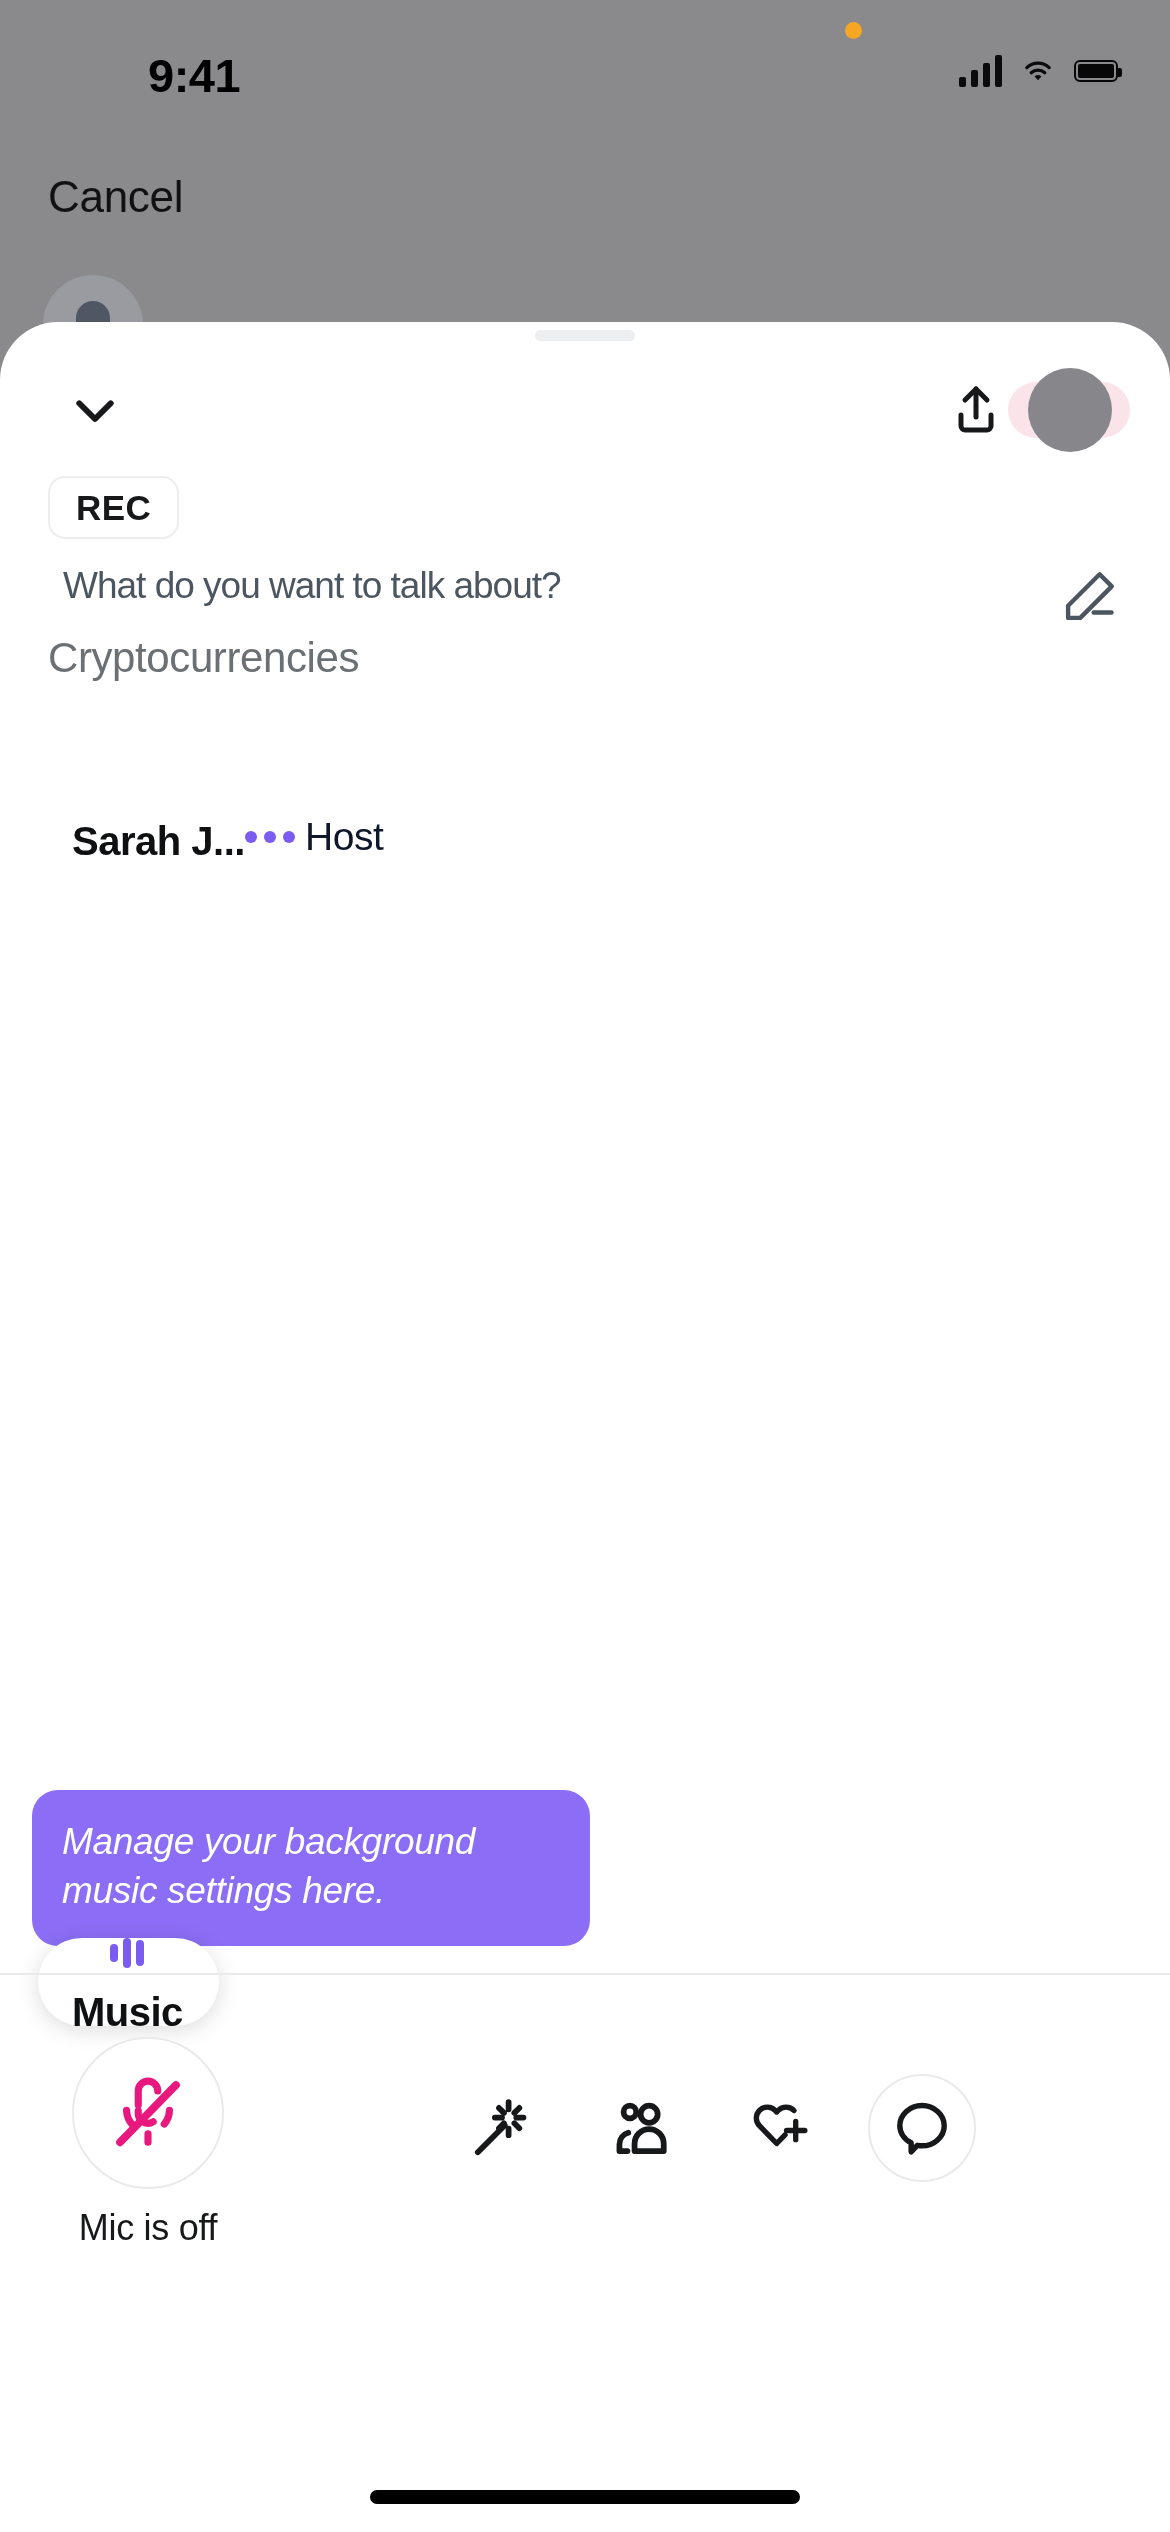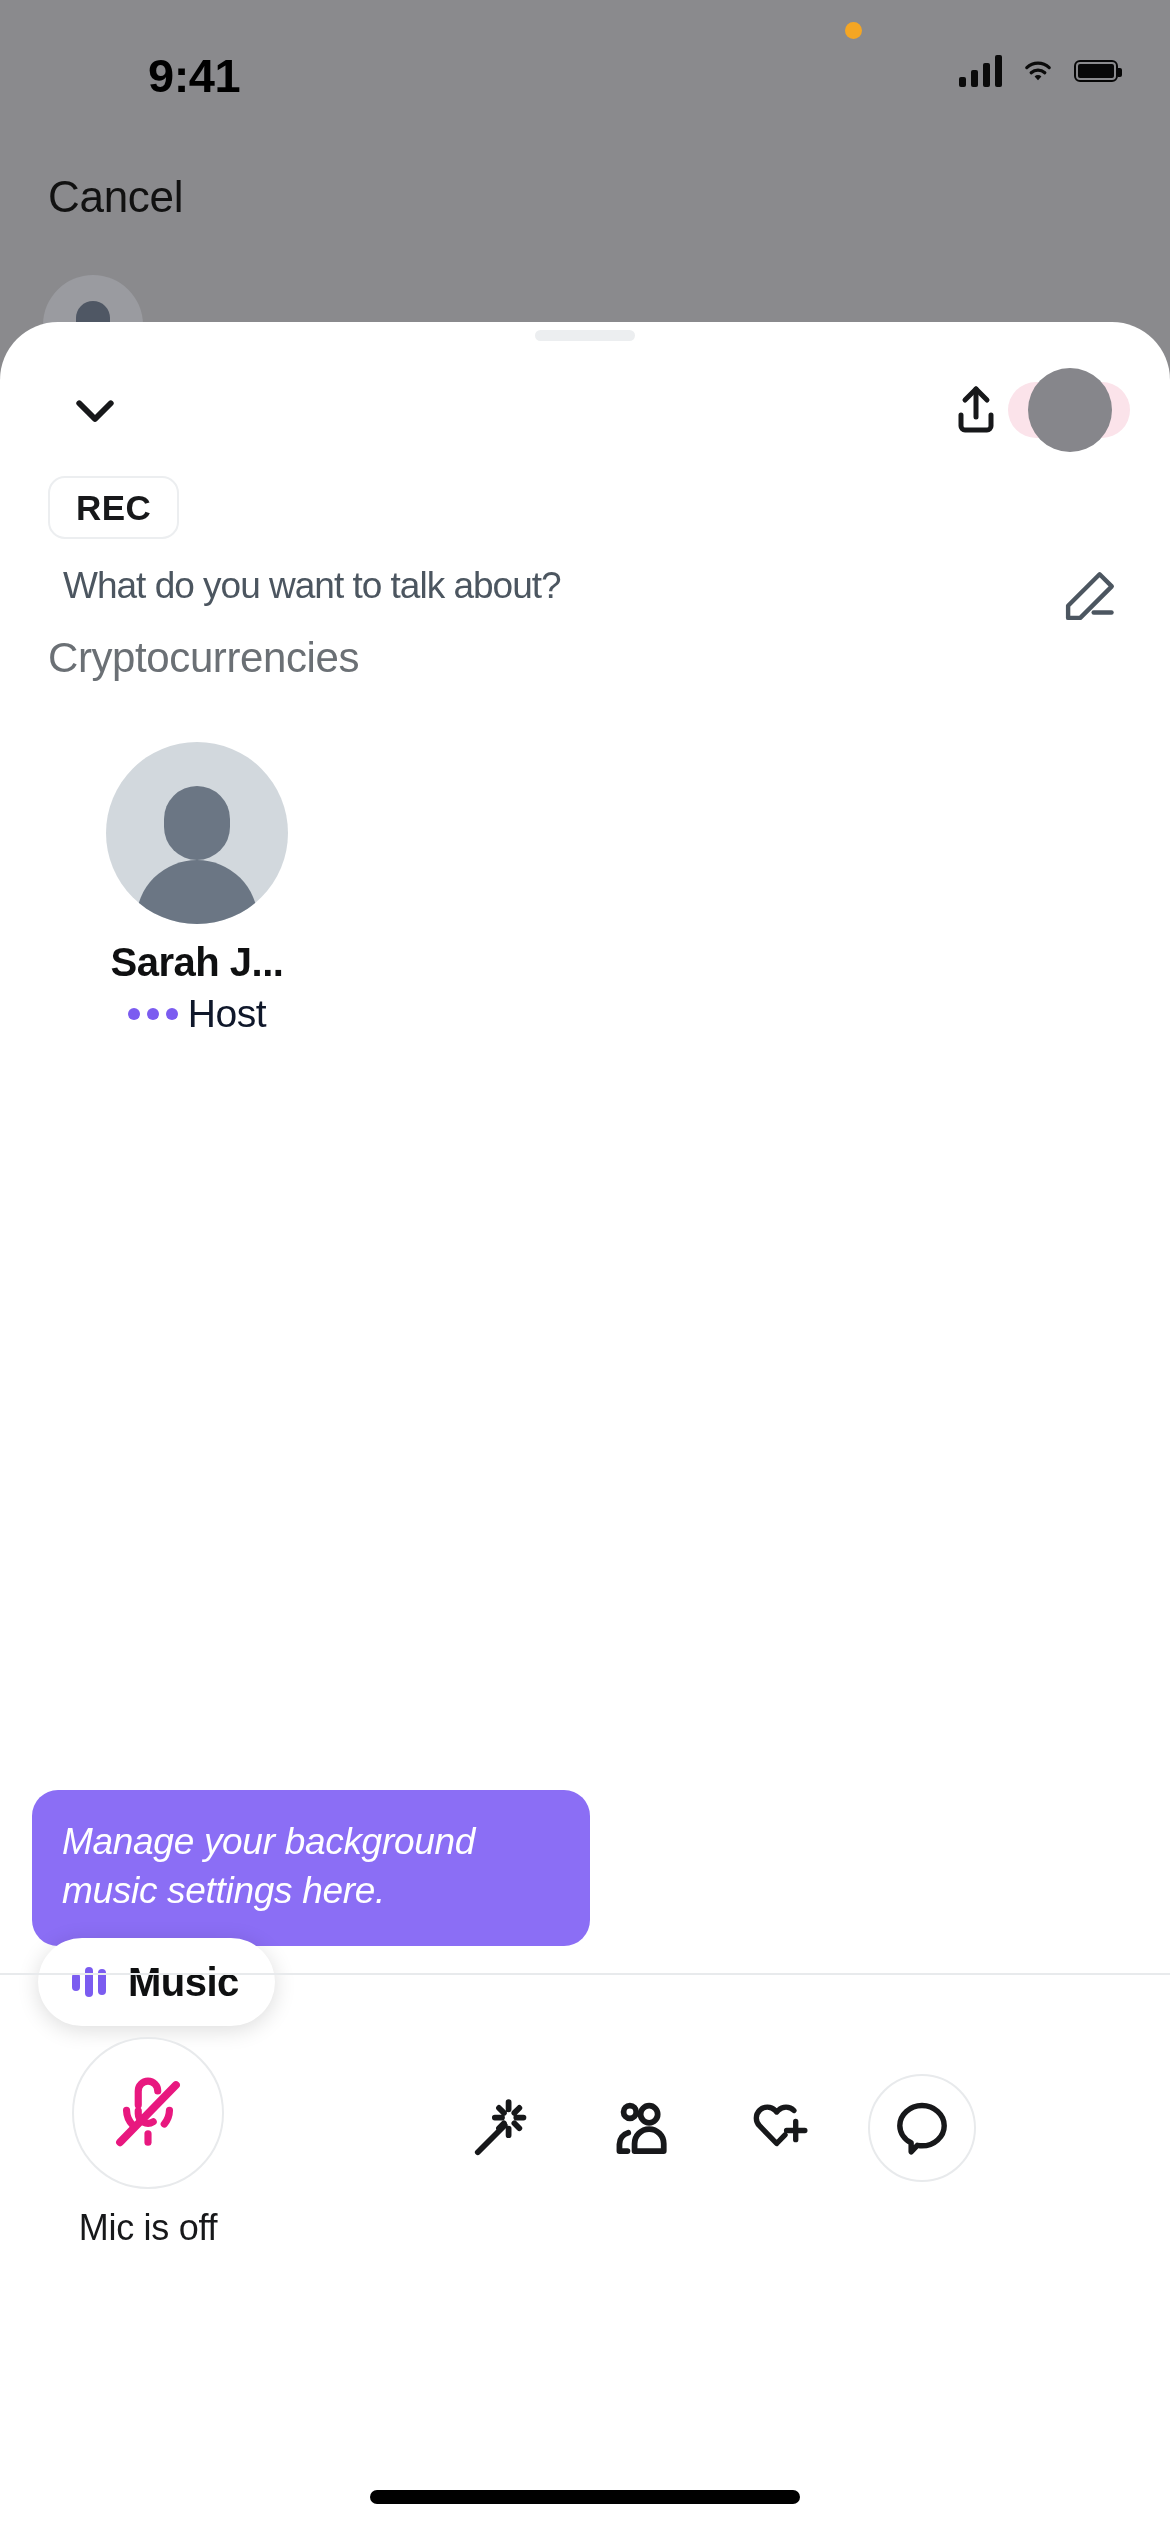--- a/index.html
+++ b/index.html
@@ -142,21 +142,21 @@
   }
   .pencil{
     position:absolute; right:46px; top:562px; width:72px; height:72px;
     display:flex; align-items:center; justify-content:center;
   }
   .pencil svg{ width:62px; height:62px; }
 
   
   .speaker{
     position:absolute; left:72px; top:742px; width:250px;
-    display:flex; flex-direction:column; align-items:center;
+    display:flex; flex-direction:row; align-items:center;
   }
   .sp-avatar{
     width:182px; height:182px; border-radius:50%;
     background:#d2d8dd; position:relative; overflow:hidden;
   }
   .sp-avatar .head{
     position:absolute; left:50%; top:44px; transform:translateX(-50%);
     width:66px; height:74px; border-radius:33px; background:#6b7684;
   }
   .sp-avatar .body{
@@ -336,21 +336,21 @@
           <i></i>
           <i></i>
         </span>
       <span>Host</span>
     </div>
   </div>
 
   <div class="tooltip" style="top:1468px;font-style:italic;">Manage your background music settings here.</div>
   <div class="tt-arrow" style="top:1600px;"></div>
 
-  <div class="music" style="top:1616px;">
+  <div class="music" style="top:1616px;flex-direction:column;">
     <span class="eq">
         <i></i>
         <i></i>
         <i></i>
       </span>
     <span>Music</span>
   </div>
 
   <div class="divider" style="top:1651px;"></div>
 

